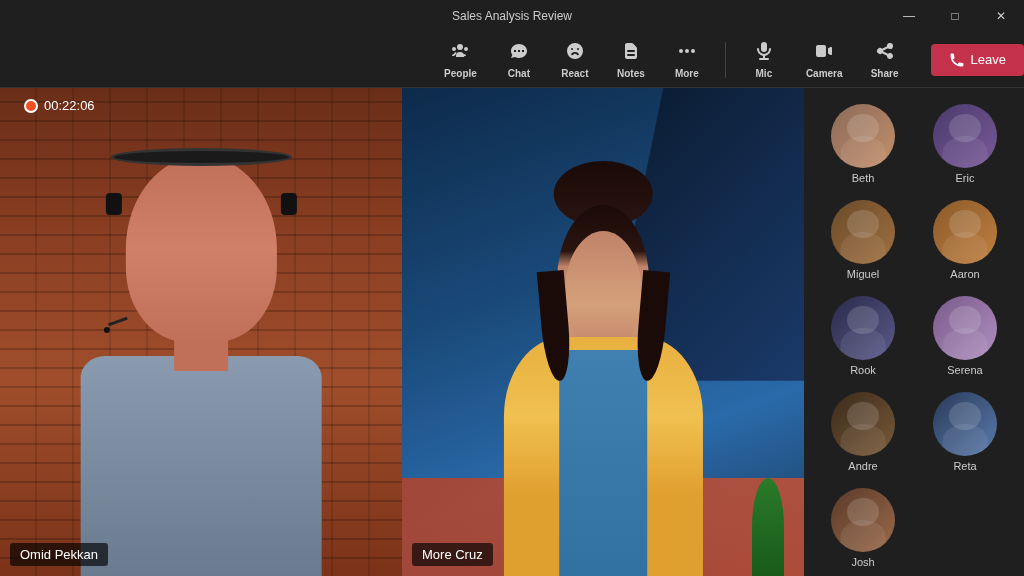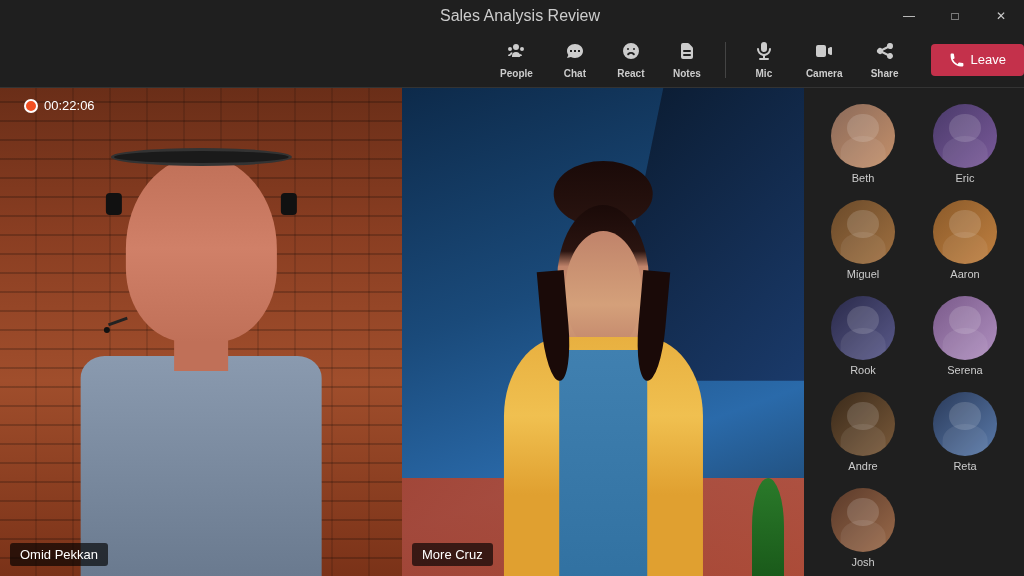--- a/index.html
+++ b/index.html
@@ -17,26 +17,25 @@
       position: absolute;
       top: 0; left: 0; right: 0;
       height: 32px;
       background: #1f1f1f;
       display: flex;
       align-items: center;
       justify-content: center;
       z-index: 100;
     }
     #title-bar .title {
-      font-size: 16px;
+      font-size: 12px;
       color: #ccc;
       position: absolute;
       left: 50%;
       transform: translateX(-50%);
-      margin-left: 8px;
     }
     #title-bar .window-controls {
       position: absolute;
       right: 0;
       display: flex;
     }
     #title-bar .window-controls button {
       width: 46px;
       height: 32px;
       background: transparent;
@@ -280,20 +279,28 @@
 
   <button class="toolbar-btn">
     <span class="icon">
       <svg width="20" height="20" viewBox="0 0 20 20" fill="currentColor">
         <path fill-rule="evenodd" d="M4 4a2 2 0 012-2h4.586A2 2 0 0112 2.586L15.414 6A2 2 0 0116 7.414V16a2 2 0 01-2 2H6a2 2 0 01-2-2V4zm2 6a1 1 0 011-1h6a1 1 0 110 2H7a1 1 0 01-1-1zm1 3a1 1 0 100 2h6a1 1 0 100-2H7z" clip-rule="evenodd"></path>
       </svg>
     </span>
     <span>Notes</span>
   </button>
 
+  <button class="toolbar-btn">
+    <span class="icon">
+      <svg width="20" height="20" viewBox="0 0 20 20" fill="currentColor">
+        <path d="M6 10a2 2 0 11-4 0 2 2 0 014 0zM12 10a2 2 0 11-4 0 2 2 0 014 0zM16 12a2 2 0 100-4 2 2 0 000 4z"></path>
+      </svg>
+    </span>
+    <span>More</span>
+  </button>
 
   <div style="width:1px;height:36px;background:#444;margin:0 8px;"></div>
 
   <button class="toolbar-btn">
     <span class="icon">
       <svg width="20" height="20" viewBox="0 0 20 20" fill="currentColor">
         <path fill-rule="evenodd" d="M7 4a3 3 0 016 0v4a3 3 0 11-6 0V4zm4 10.93A7.001 7.001 0 0017 8a1 1 0 10-2 0A5 5 0 015 8a1 1 0 00-2 0 7.001 7.001 0 006 6.93V17H6a1 1 0 100 2h8a1 1 0 100-2h-3v-2.07z" clip-rule="evenodd"></path>
       </svg>
     </span>
     <span>Mic</span>

